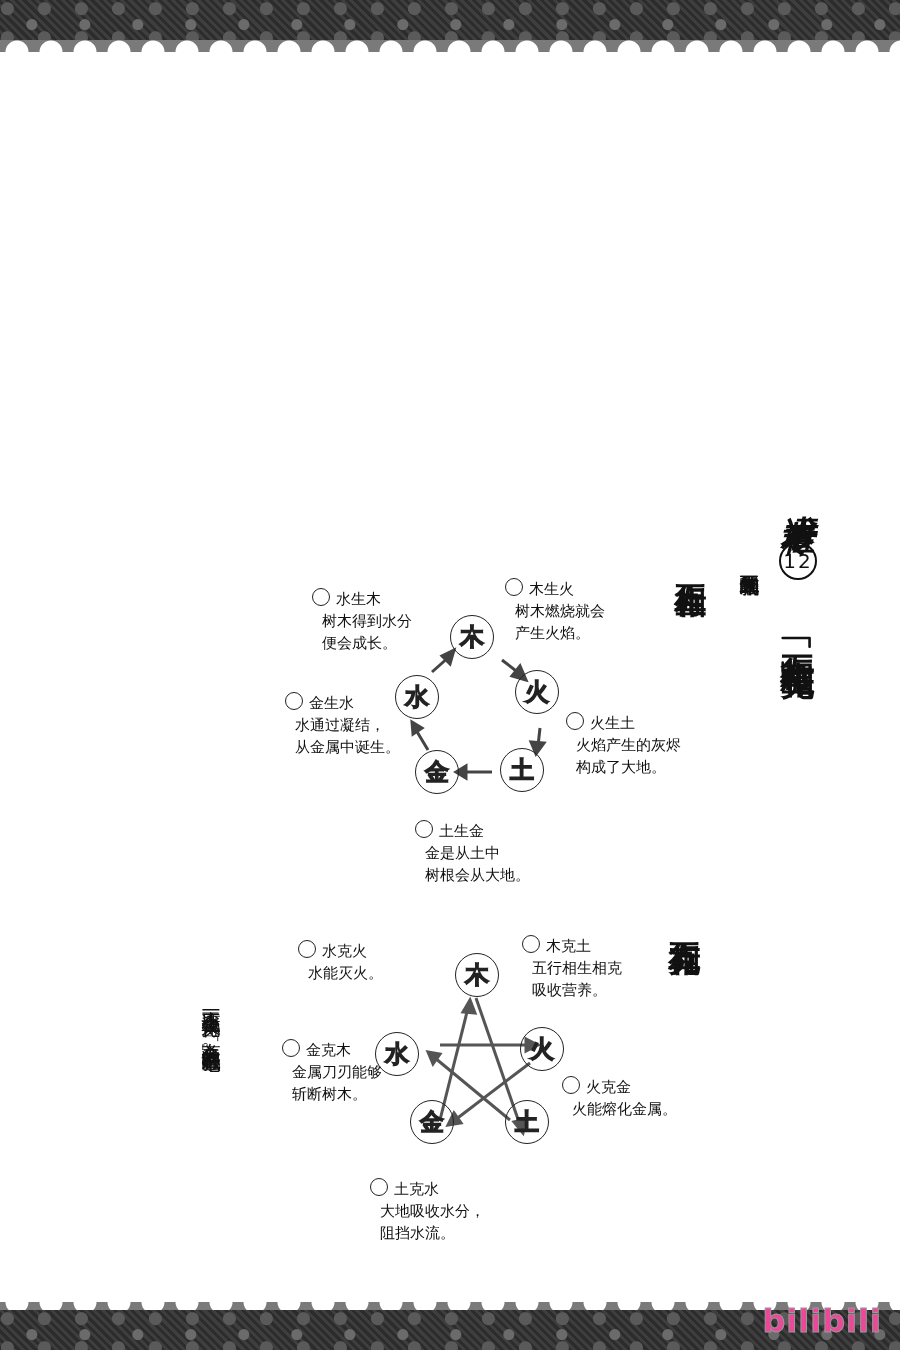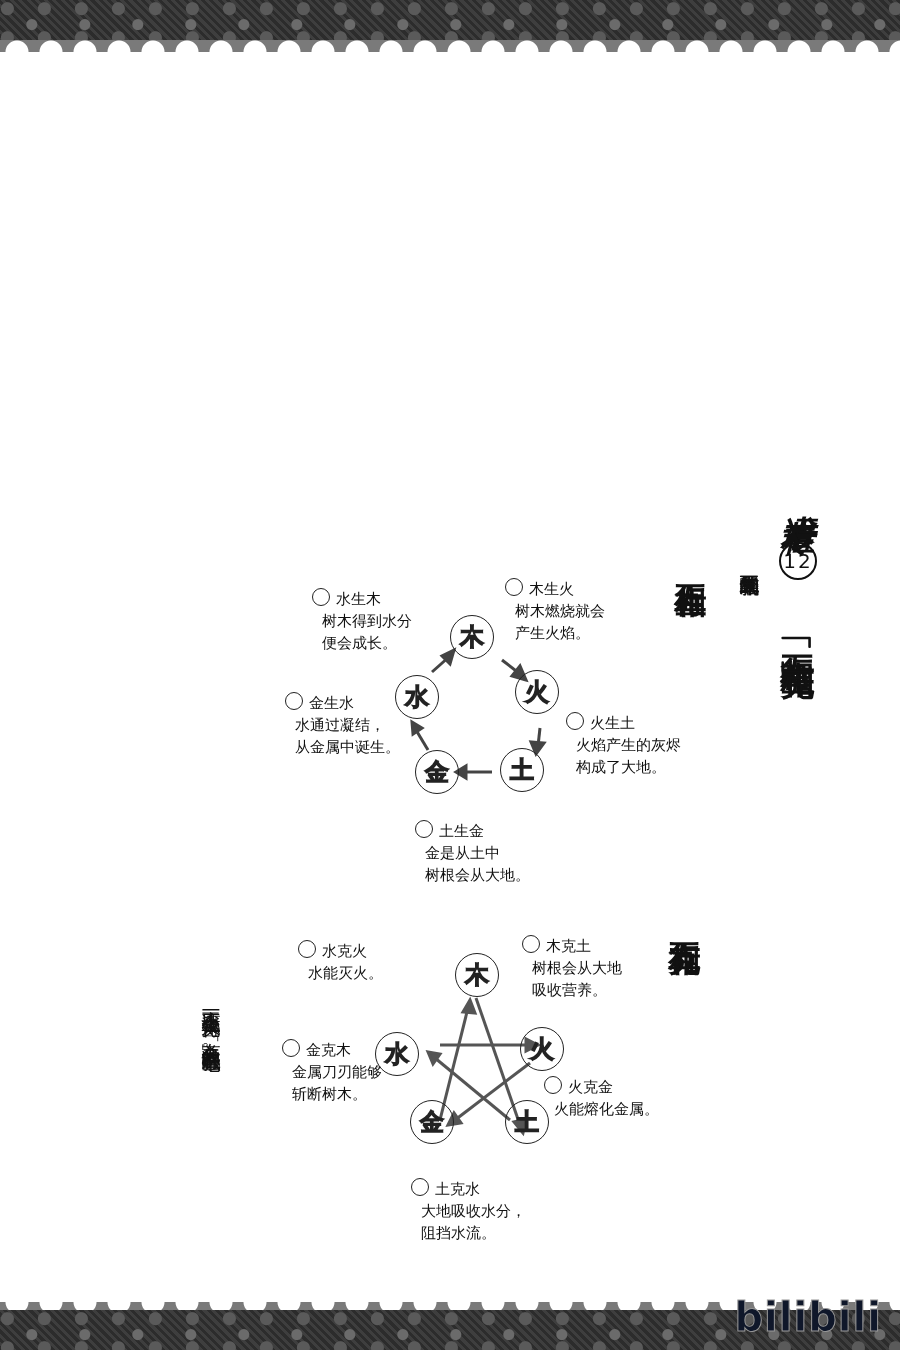--- a/index.html
+++ b/index.html
@@ -32,21 +32,21 @@
   .h-ke { right: 196px; top: 918px; }
   .comment { left: 200px; top: 995px; font-size: 19px; line-height: 24px; letter-spacing: 1px; }
   .note { position: absolute; font-size: 15px; line-height: 22px; font-family: "DejaVu Sans", sans-serif; }
   .note .head::before { content: ""; display: inline-block; width: 16px; height: 16px; border: 1.5px solid #222;
     border-radius: 50%; margin-right: 6px; vertical-align: -2px; }
   .note .line { display: block; padding-left: 10px; }
   .elem { position: absolute; width: 42px; height: 42px; border: 1.6px solid #222; border-radius: 50%;
     text-align: center; line-height: 42px; font-size: 24px; font-weight: bold; color: #fff;
     -webkit-text-stroke: 1.2px #222; }
   .diagram { position: absolute; }
-  .watermark { position: absolute; right: 18px; bottom: 10px; font-size: 40px; font-weight: bold; color: #0f172a;
+  .watermark { position: absolute; right: 18px; bottom: 10px; font-size: 32px; font-weight: bold; color: #ec4899;
     font-family: "DejaVu Sans", sans-serif; letter-spacing: 1px; -webkit-text-stroke: 1px #999; }
 </style>
 </head>
 <body>
 
 <div class="border-band border-top"></div>
 <div class="scallop scallop-top"></div>
 
 <div class="vert column-title">
   <span class="brush">术语专栏</span>
@@ -124,33 +124,33 @@
 <div class="elem" style="left:505px;top:1100px">土</div>
 <div class="elem" style="left:410px;top:1100px">金</div>
 <div class="elem" style="left:375px;top:1032px">水</div>
 
 <div class="note" style="left:298px;top:940px">
   <span class="head">水克火</span>
   <span class="line">水能灭火。</span>
 </div>
 <div class="note" style="left:522px;top:935px">
   <span class="head">木克土</span>
-  <span class="line">树根会从大地</span>
+  <span class="line">五行相生相克</span>
   <span class="line">吸收营养。</span>
 </div>
-<div class="note" style="left:544px;top:1076px">
+<div class="note" style="left:562px;top:1076px">
   <span class="head">火克金</span>
   <span class="line">火能熔化金属。</span>
 </div>
 <div class="note" style="left:282px;top:1039px">
   <span class="head">金克木</span>
   <span class="line">金属刀刃能够</span>
   <span class="line">斩断树木。</span>
 </div>
-<div class="note" style="left:411px;top:1178px">
+<div class="note" style="left:370px;top:1178px">
   <span class="head">土克水</span>
   <span class="line">大地吸收水分，</span>
   <span class="line">阻挡水流。</span>
 </div>
 
 <div class="vert comment">
   <span>应该不止我一个人觉得</span>
   <span>有关「金」的说法有些牵强吧。</span>
 </div>
 

